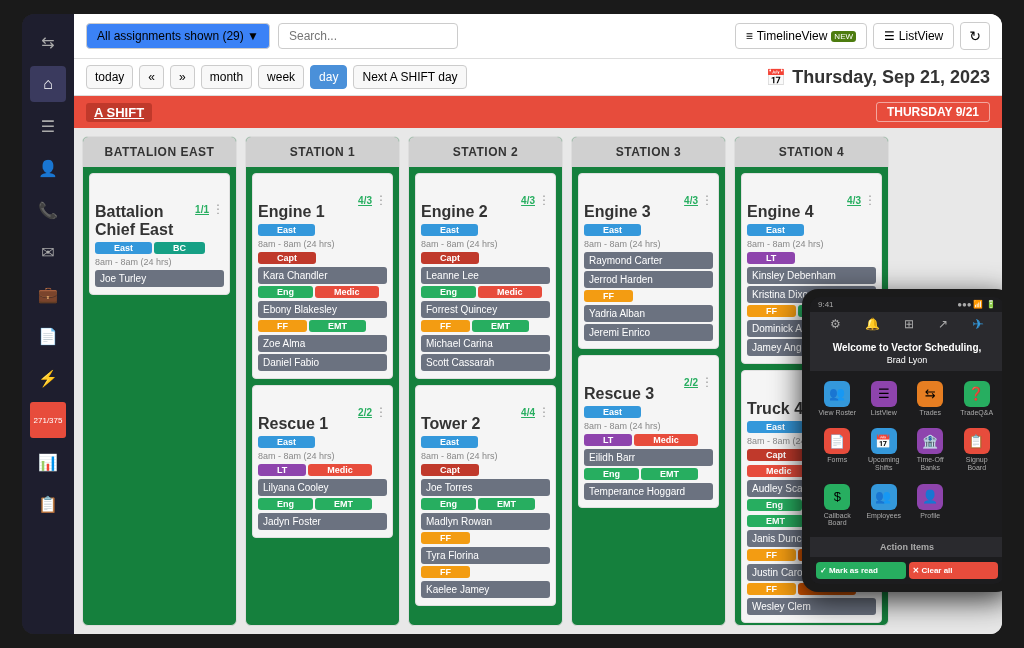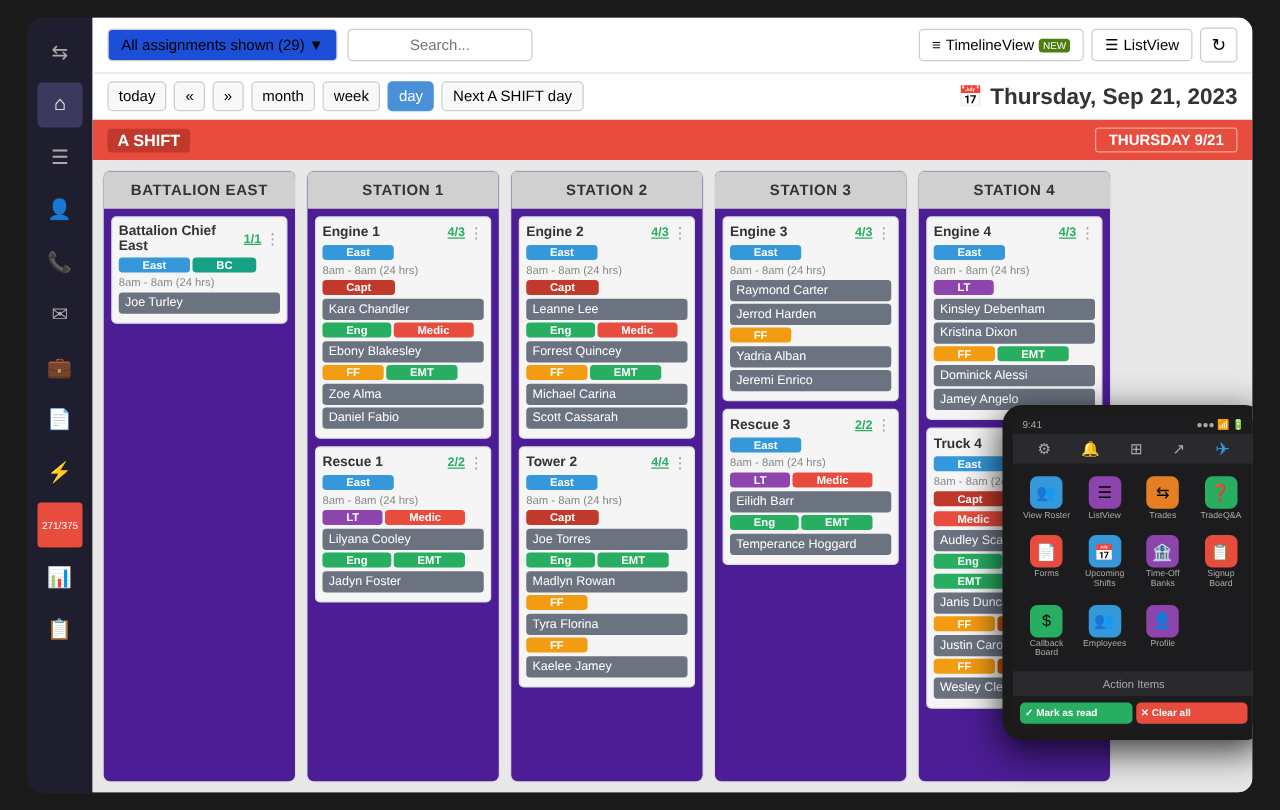--- a/index.html
+++ b/index.html
@@ -72,39 +72,38 @@
     .toolbar {
       background: #fff;
       padding: 8px 12px;
       display: flex;
       align-items: center;
       gap: 8px;
       border-bottom: 1px solid #ddd;
       flex-shrink: 0;
     }
     .filter-dropdown {
-      background: #1d4ed8;
+      background: #3b82f6;
       border: 1px solid #ccc;
       border-radius: 4px;
       padding: 5px 10px;
       font-size: 12px;
       cursor: pointer;
       display: flex;
       align-items: flex-end;
       gap: 4px;
       white-space: nowrap;
     }
     .search-box {
       border: 1px solid #ccc;
       border-radius: 4px;
       padding: 5px 10px;
       font-size: 12px;
-      width: 148px;
+      width: 180px;
       color: #999;
-      text-align: center;
     }
     .toolbar-right {
       margin-left: auto;
       display: flex;
       align-items: center;
       gap: 6px;
     }
     .view-btn {
       border: 1px solid #ccc;
       background: #fff;
@@ -178,41 +177,42 @@
       align-items: center;
       font-size: 13px;
       font-weight: bold;
       flex-shrink: 0;
     }
     .shift-label {
       background: #c0392b;
       padding: 2px 8px;
       border-radius: 3px;
       margin-right: auto;
+      text-decoration: underline;
     }
     .shift-date {
       border: 1px solid rgba(255,255,255,0.5);
       padding: 2px 10px;
       border-radius: 3px;
       font-size: 12px;
     }
 
     
     .stations-area {
       flex: 1;
       overflow-x: auto;
       overflow-y: auto;
       padding: 8px;
       display: flex;
       gap: 8px;
       background: #e8e8e8;
     }
 
     .station-col {
-      background: #4c1d95;
+      background: #15803d;
       border-radius: 6px;
       min-width: 155px;
       width: 155px;
       flex-shrink: 0;
       display: flex;
       flex-direction: column;
       border: 1px solid #ddd;
       overflow: hidden;
       justify-content: space-between;
     }
@@ -242,23 +242,24 @@
       padding: 5px;
       border: 1px solid #e0e0e0;
     }
     .unit-header {
       display: flex;
       justify-content: space-between;
       align-items: center;
       margin-bottom: 3px;
     }
     .unit-name {
-      font-size: 11px;
+      font-size: 16px;
       font-weight: bold;
       color: #333;
+      margin-top: 24px;
     }
     .unit-count {
       font-size: 10px;
       color: #27ae60;
       font-weight: bold;
       text-decoration: underline;
     }
     .unit-more {
       color: #999;
       font-size: 12px;
@@ -384,20 +385,21 @@
       color: #aaa;
       text-align: center;
       line-height: 1.1;
     }
     .action-items-bar {
       background: #2a2a2e;
       padding: 5px 8px;
       color: #aaa;
       font-size: 9px;
       text-align: center;
+      font-weight: bold;
     }
     .mobile-action-btns {
       display: flex;
       gap: 3px;
       padding: 5px 6px;
       background: #1c1c1e;
     }
     .mobile-action-btn {
       flex: 1;
       padding: 4px;
@@ -791,20 +793,24 @@
       </div>
 
       <div class="mobile-nav-icons">
         <span class="mobile-nav-icon">⚙</span>
         <span class="mobile-nav-icon">🔔</span>
         <span class="mobile-nav-icon">⊞</span>
         <span class="mobile-nav-icon">↗</span>
         <span style="color:#3498db;font-size:14px;">✈</span>
       </div>
 
+      <div class="mobile-welcome">
+        <strong>Welcome to Vector Scheduling,</strong>
+        <span>Brad Lyon</span>
+      </div>
 
       <div class="mobile-grid" id="mobile-grid-container">
       <div class="mobile-grid-item">
             <div class="mobile-grid-icon" style="background: rgb(52, 152, 219);">👥</div>
             <div class="mobile-grid-label">View Roster</div>
           </div>
           <div class="mobile-grid-item">
             <div class="mobile-grid-icon" style="background: rgb(142, 68, 173);">☰</div>
             <div class="mobile-grid-label">ListView</div>
           </div>

